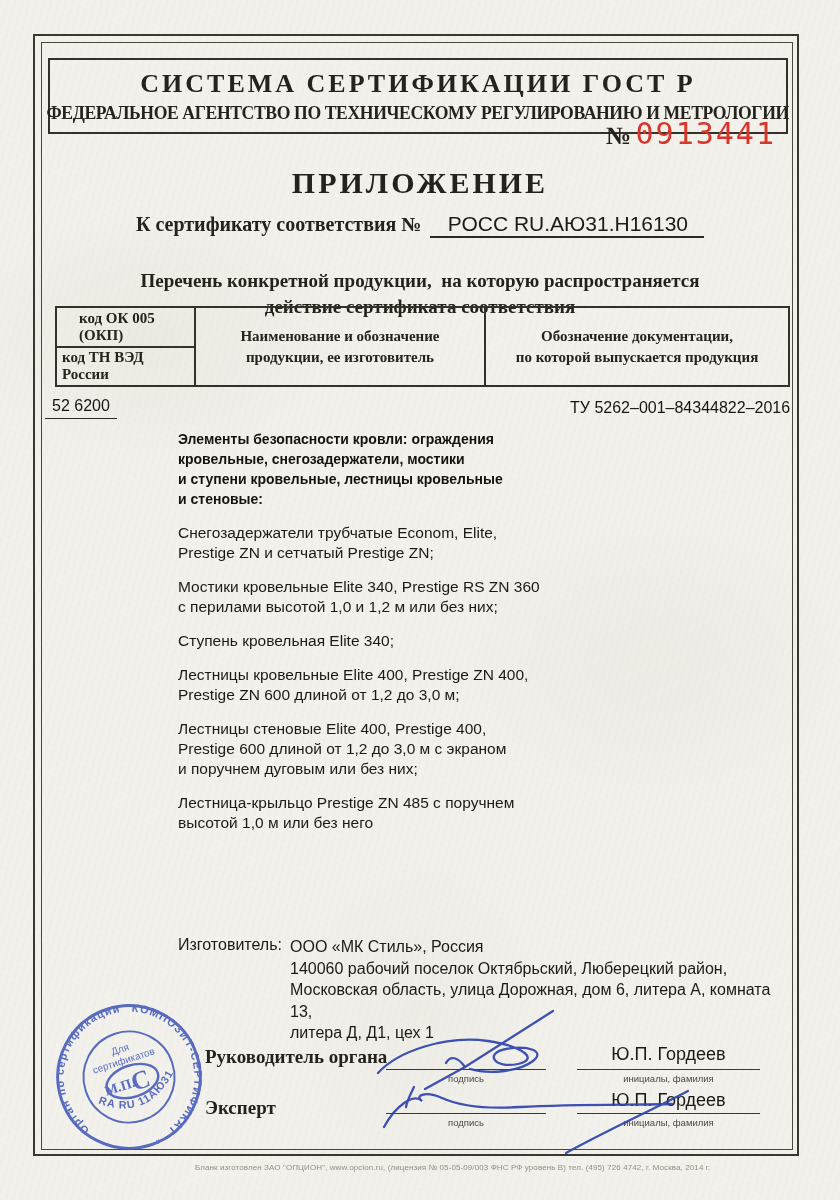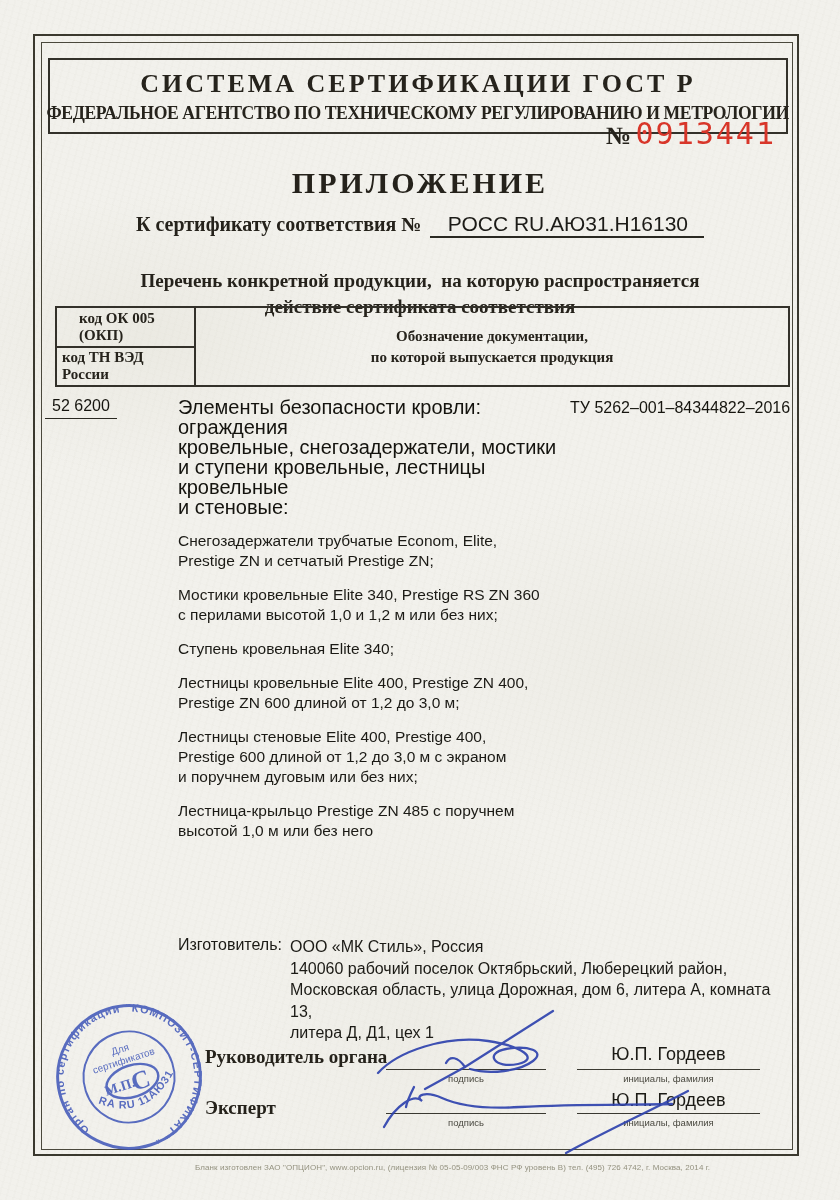--- a/index.html
+++ b/index.html
@@ -75,21 +75,21 @@
   .tbl-col3{flex:1;display:flex;align-items:center;justify-content:center;}
   .center-lines{text-align:center;white-space:pre-wrap;line-height:21px;}
 
   .okp-code{
     position:absolute;left:45px;top:397px;width:72px;text-align:center;
     font-size:16px;color:#16150f;padding-bottom:3px;border-bottom:1.5px solid #2a2922;
   }
   .doc-designation{position:absolute;left:570px;top:399px;font-size:16px;color:#16150f;white-space:nowrap;}
 
   .product-col{position:absolute;left:178px;top:397px;width:400px;}
-  .product-heading{font-size:20px;line-height:20px;font-weight:normal;color:#14130e;white-space:pre-wrap;}
+  .product-heading{font-size:14px;line-height:20px;font-weight:bold;color:#14130e;white-space:pre-wrap;margin-top:32px;}
   .para{font-size:15.5px;line-height:20px;margin-top:14px;color:#1b1a15;white-space:pre-wrap;}
 
   .manufacturer-label{position:absolute;left:178px;top:936px;font-size:16px;color:#1b1a15;}
   .manufacturer-lines{
     position:absolute;left:290px;top:936px;width:505px;
     font-size:16px;line-height:21.5px;color:#1b1a15;white-space:pre-wrap;
   }
 
   .role{position:absolute;left:205px;font-family:"Liberation Serif",serif;font-weight:bold;font-size:19px;color:#25221b;white-space:nowrap;}
   .role.head{top:1046px;}
@@ -130,20 +130,24 @@
     <span class="val">РОСС RU.АЮ31.Н16130</span>
   </div>
 
   <div class="subtitle">Перечень конкретной продукции,  на которую распространяется
 действие сертификата соответствия</div>
 
   <div class="tbl">
     <div class="tbl-col1">
       <div class="cellA">код ОК 005 (ОКП)</div>
       <div class="cellB">код ТН ВЭД России</div>
+    </div>
+    <div class="tbl-col2">
+      <div class="center-lines">Наименование и обозначение
+продукции, ее изготовитель</div>
     </div>
     <div class="tbl-col3">
       <div class="center-lines">Обозначение документации,
 по которой выпускается продукция</div>
     </div>
   </div>
 
   <div class="okp-code">52 6200</div>
   <div class="doc-designation">ТУ 5262–001–84344822–2016</div>
 

